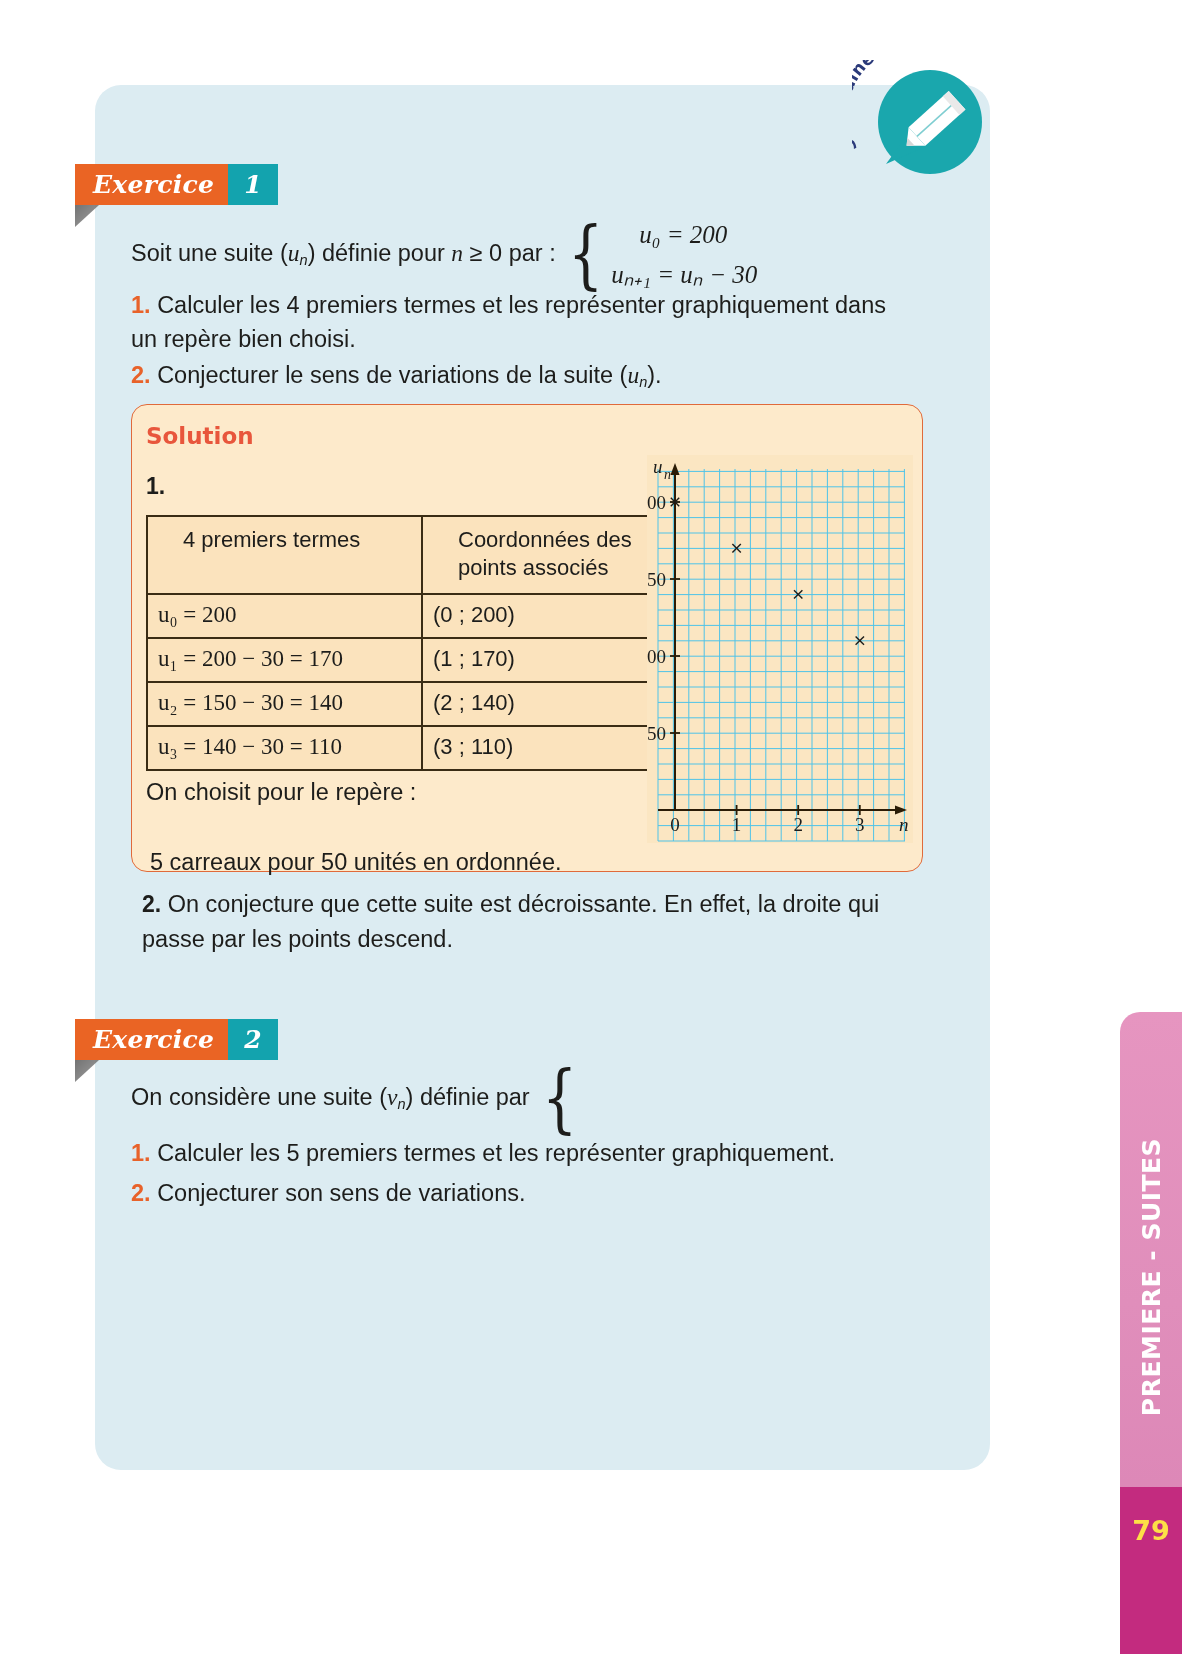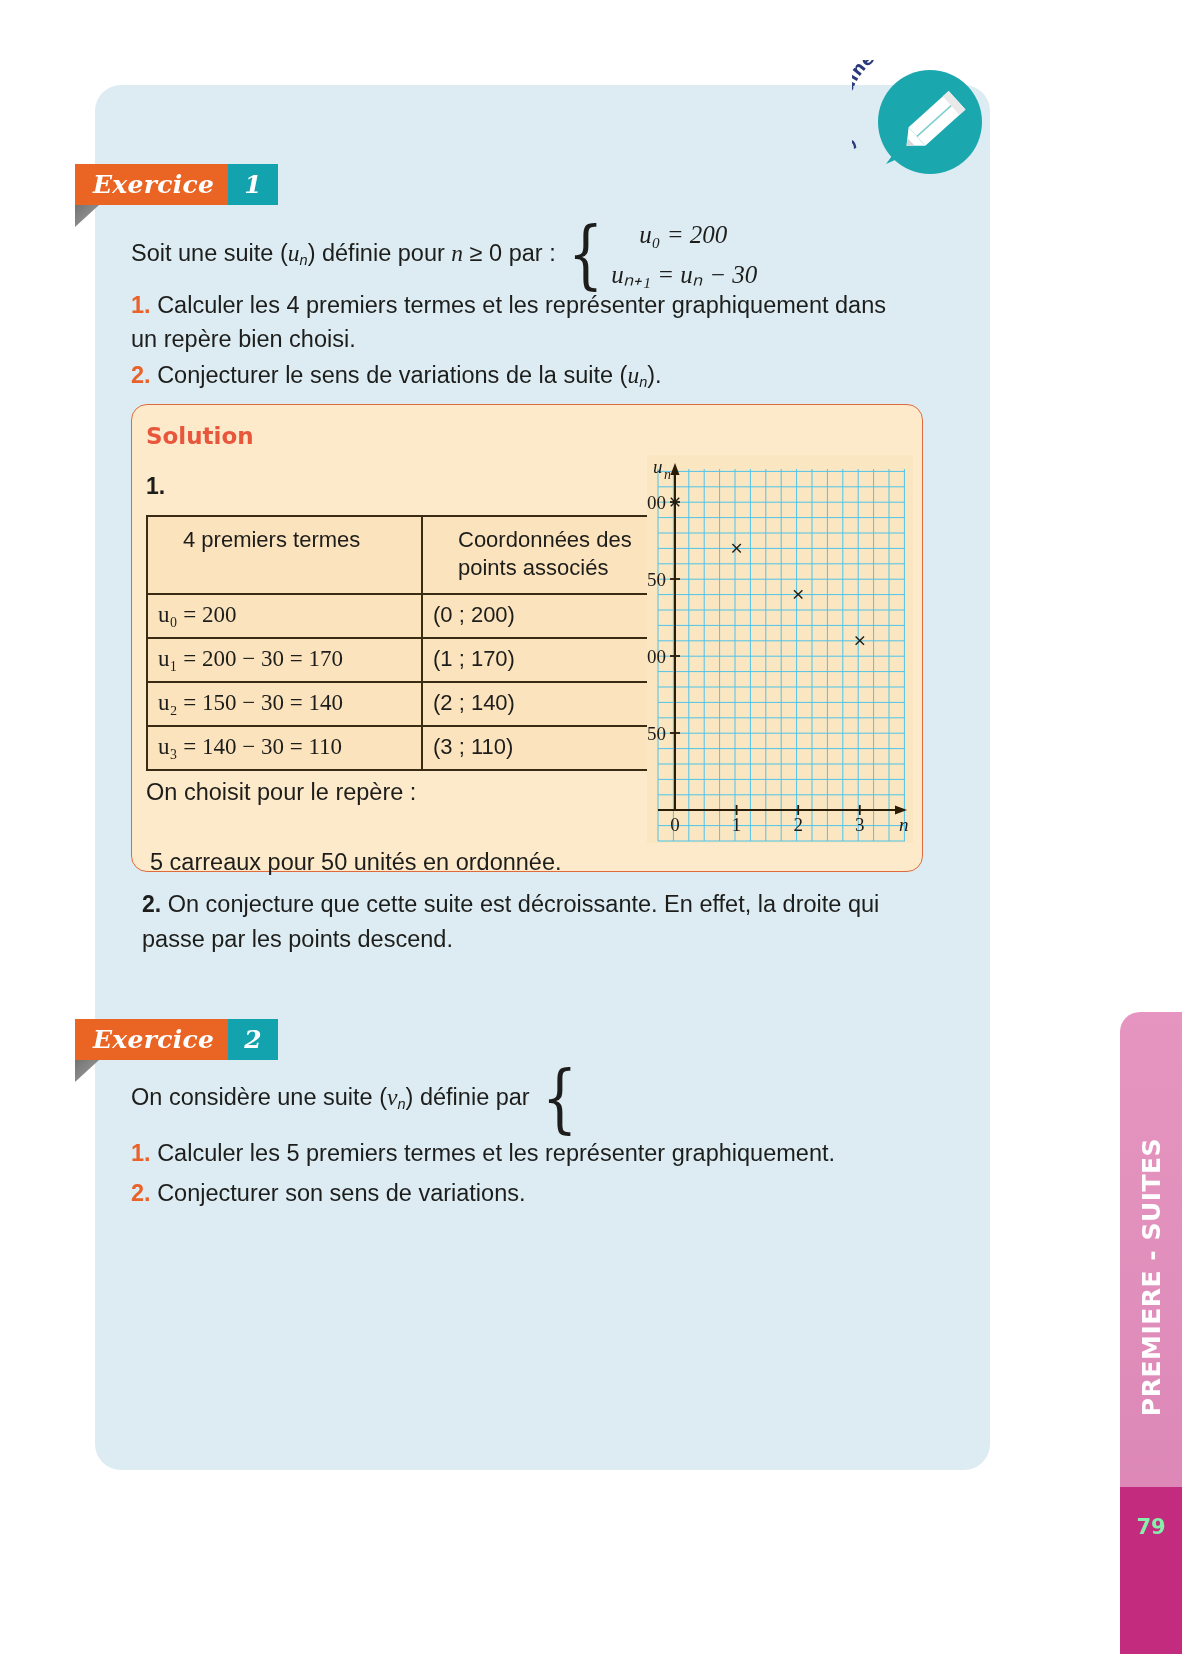--- a/index.html
+++ b/index.html
@@ -213,22 +213,22 @@
     right: 0px;
     top: 1487px;
     width: 62px;
     height: 167px;
     background: #c32b7f;
     display: flex;
     align-items: flex-start;
     justify-content: center;
   }
   .page-num-block span {
-    color: #86efac;
-    font-size: 21px;
+    color: #fde047;
+    font-size: 27px;
     font-weight: bold;
     margin-top: 28px;
     font-family: "DejaVu Sans", sans-serif;
   }
 </style>
 </head>
 <body>
 
 <div class="page-panel"></div>
 

